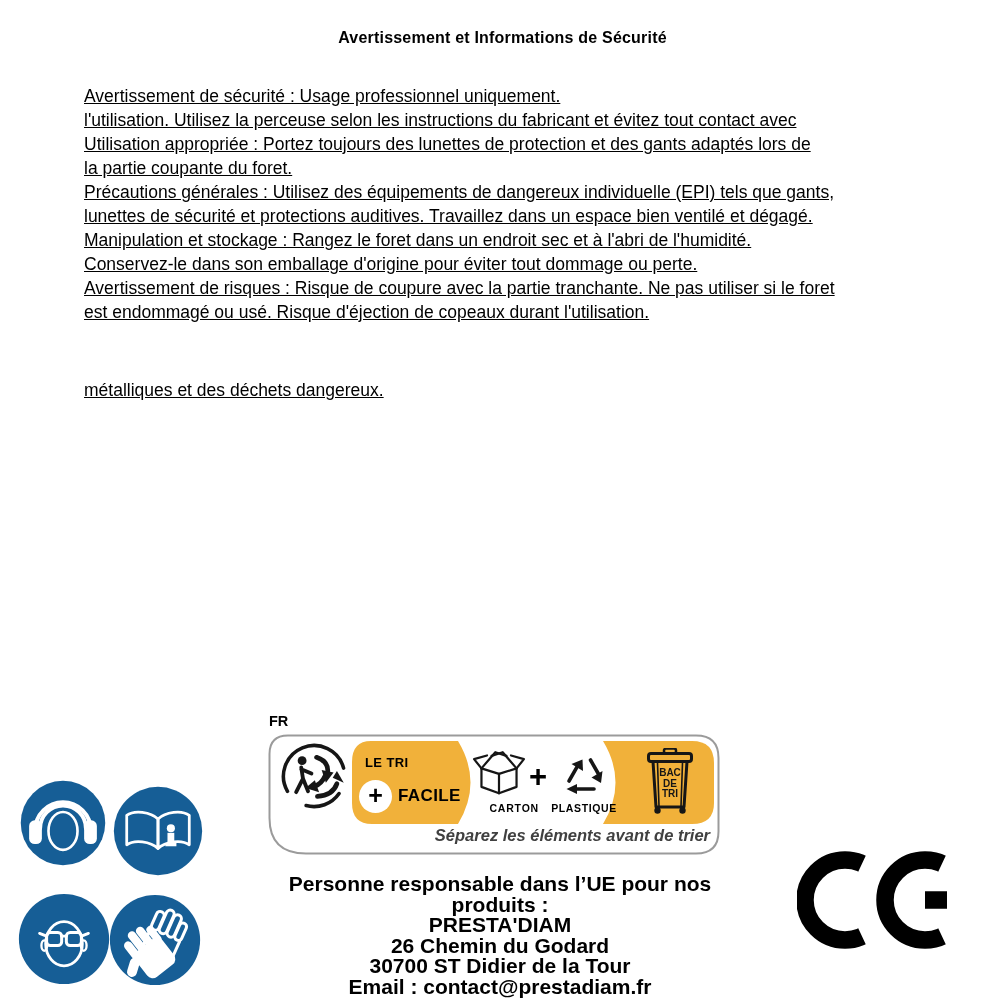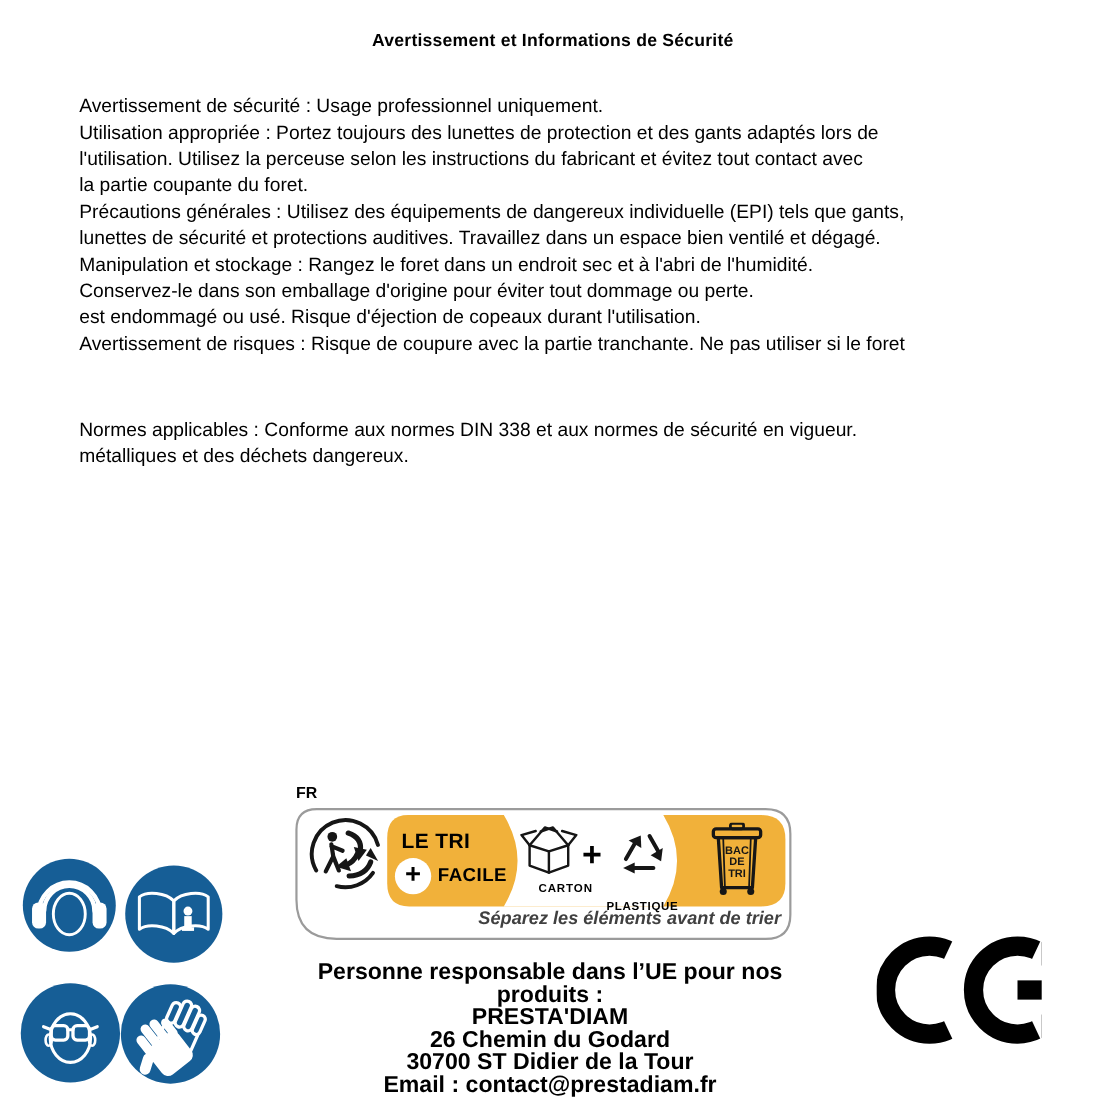--- a/index.html
+++ b/index.html
@@ -5,40 +5,40 @@
   :root { --accent:#F1B13A; --icon-blue:#165E96; }
   html,body{margin:0;padding:0;}
   body{
     width:1005px;height:1005px;position:relative;background:#fff;
     font-family:"Liberation Sans", sans-serif;color:#000;overflow:hidden;
   }
   .page-title{
     position:absolute;top:29px;left:0;width:100%;text-align:center;
     font-size:16px;font-weight:bold;letter-spacing:0.2px;
   }
-  .textblock{position:absolute;left:72px;}
+  .textblock{position:absolute;left:84px;text-decoration:underline;}
   #safety-block-1{top:84px;}
   #safety-block-2{top:378px;}
   .bodyline{white-space:nowrap;font-size:17.5px;line-height:24px;}
   
   .fr-marker{position:absolute;left:269px;top:713px;font-size:14.5px;font-weight:bold;text-align:center;}
   
   .tri-label{position:absolute;left:268px;top:734px;width:452px;height:121px;}
   .tri-bg{position:absolute;left:0;top:0;width:452px;height:121px;}
-  .tri-headline-top{position:absolute;left:97px;top:21px;font-size:19px;font-weight:800;letter-spacing:0.4px;}
+  .tri-headline-top{position:absolute;left:97px;top:21px;font-size:13px;font-weight:800;letter-spacing:0.4px;}
   .tri-plus-circle{
     position:absolute;left:91px;top:46px;width:33px;height:33px;border-radius:50%;
     background:#fff;text-align:center;font-size:25px;font-weight:800;line-height:31px;
   }
   .tri-headline-bottom{position:absolute;left:130px;top:52px;font-size:17px;font-weight:800;letter-spacing:0.4px;}
   .mat-icon-carton{position:absolute;left:203px;top:15px;width:56px;height:48px;}
   .mat-label-carton{position:absolute;left:191px;top:68px;width:80px;text-align:right;font-size:10.5px;font-weight:bold;letter-spacing:0.8px;}
   .mat-sep{position:absolute;left:261px;top:25px;font-size:31px;font-weight:800;}
   .mat-icon-plastique{position:absolute;left:293px;top:17px;width:46px;height:44px;}
-  .mat-label-plastique{position:absolute;left:277px;top:68px;width:78px;text-align:center;font-size:10.5px;font-weight:bold;letter-spacing:0.6px;margin-top:16px;}
+  .mat-label-plastique{position:absolute;left:277px;top:68px;width:78px;text-align:center;font-size:10.5px;font-weight:bold;letter-spacing:0.6px;}
   .bin-icon{position:absolute;left:378px;top:14px;width:48px;height:68px;}
   .tri-instruction{
     position:absolute;right:10px;top:92px;font-size:16.5px;font-weight:bold;font-style:italic;color:#404040;
   }
   .triman{position:absolute;left:12px;top:8px;width:68px;height:68px;}
   
   .micon{position:absolute;}
   #icon-ear{left:19px;top:779px;width:88px;height:88px;}
   #icon-book{left:112px;top:785px;width:92px;height:92px;}
   #icon-goggles{left:17px;top:892px;width:94px;height:94px;}
@@ -56,33 +56,32 @@
   .ce-mark{position:absolute;left:797px;top:844px;width:150px;height:112px;}
   .kstroke{stroke:#161616;fill:none;stroke-linecap:round;stroke-linejoin:round;}
 </style>
 </head>
 <body>
 
 <div class="page-title">Avertissement et Informations de Sécurité</div>
 
 <div id="safety-block-1" class="textblock">
   <div class="bodyline">Avertissement de sécurité : Usage professionnel uniquement.</div>
+  <div class="bodyline">l'utilisation. Utilisez la perceuse selon les instructions du fabricant et évitez tout contact avec</div>
   <div class="bodyline">Utilisation appropriée : Portez toujours des lunettes de protection et des gants adaptés lors de</div>
-  <div class="bodyline">l'utilisation. Utilisez la perceuse selon les instructions du fabricant et évitez tout contact avec</div>
   <div class="bodyline">la partie coupante du foret.</div>
   <div class="bodyline">Précautions générales : Utilisez des équipements de dangereux individuelle (EPI) tels que gants,</div>
   <div class="bodyline">lunettes de sécurité et protections auditives. Travaillez dans un espace bien ventilé et dégagé.</div>
   <div class="bodyline">Manipulation et stockage : Rangez le foret dans un endroit sec et à l'abri de l'humidité.</div>
   <div class="bodyline">Conservez-le dans son emballage d'origine pour éviter tout dommage ou perte.</div>
+  <div class="bodyline">Avertissement de risques : Risque de coupure avec la partie tranchante. Ne pas utiliser si le foret</div>
   <div class="bodyline">est endommagé ou usé. Risque d'éjection de copeaux durant l'utilisation.</div>
-  <div class="bodyline">Avertissement de risques : Risque de coupure avec la partie tranchante. Ne pas utiliser si le foret</div>
 </div>
 
 <div id="safety-block-2" class="textblock">
-  <div class="bodyline">Normes applicables : Conforme aux normes DIN 338 et aux normes de sécurité en vigueur.</div>
   <div class="bodyline">métalliques et des déchets dangereux.</div>
 </div>
 
 <div class="fr-marker">FR</div>
 
 <div class="tri-label">
   <svg class="tri-bg" viewBox="0 0 452 121">
     <path d="M20,1.5 H428 Q450.5,1.5 450.5,24 V97.5 Q450.5,119.5 428,119.5 H38 Q1.5,119.5 1.5,84 V20 Q1.5,1.5 20,1.5 Z" fill="#ffffff" stroke="#9b9b9b" stroke-width="2"></path>
     <path d="M103,7 H424 Q446,7 446,29 V69 Q446,90 424,90 H104 Q84,90 84,69 V28 Q84,7 103,7 Z" fill="var(--accent)"></path>
     <path d="M190,7 Q215,48.5 190,90 H335 Q360,48.5 335,7 Z" fill="#ffffff"></path>

